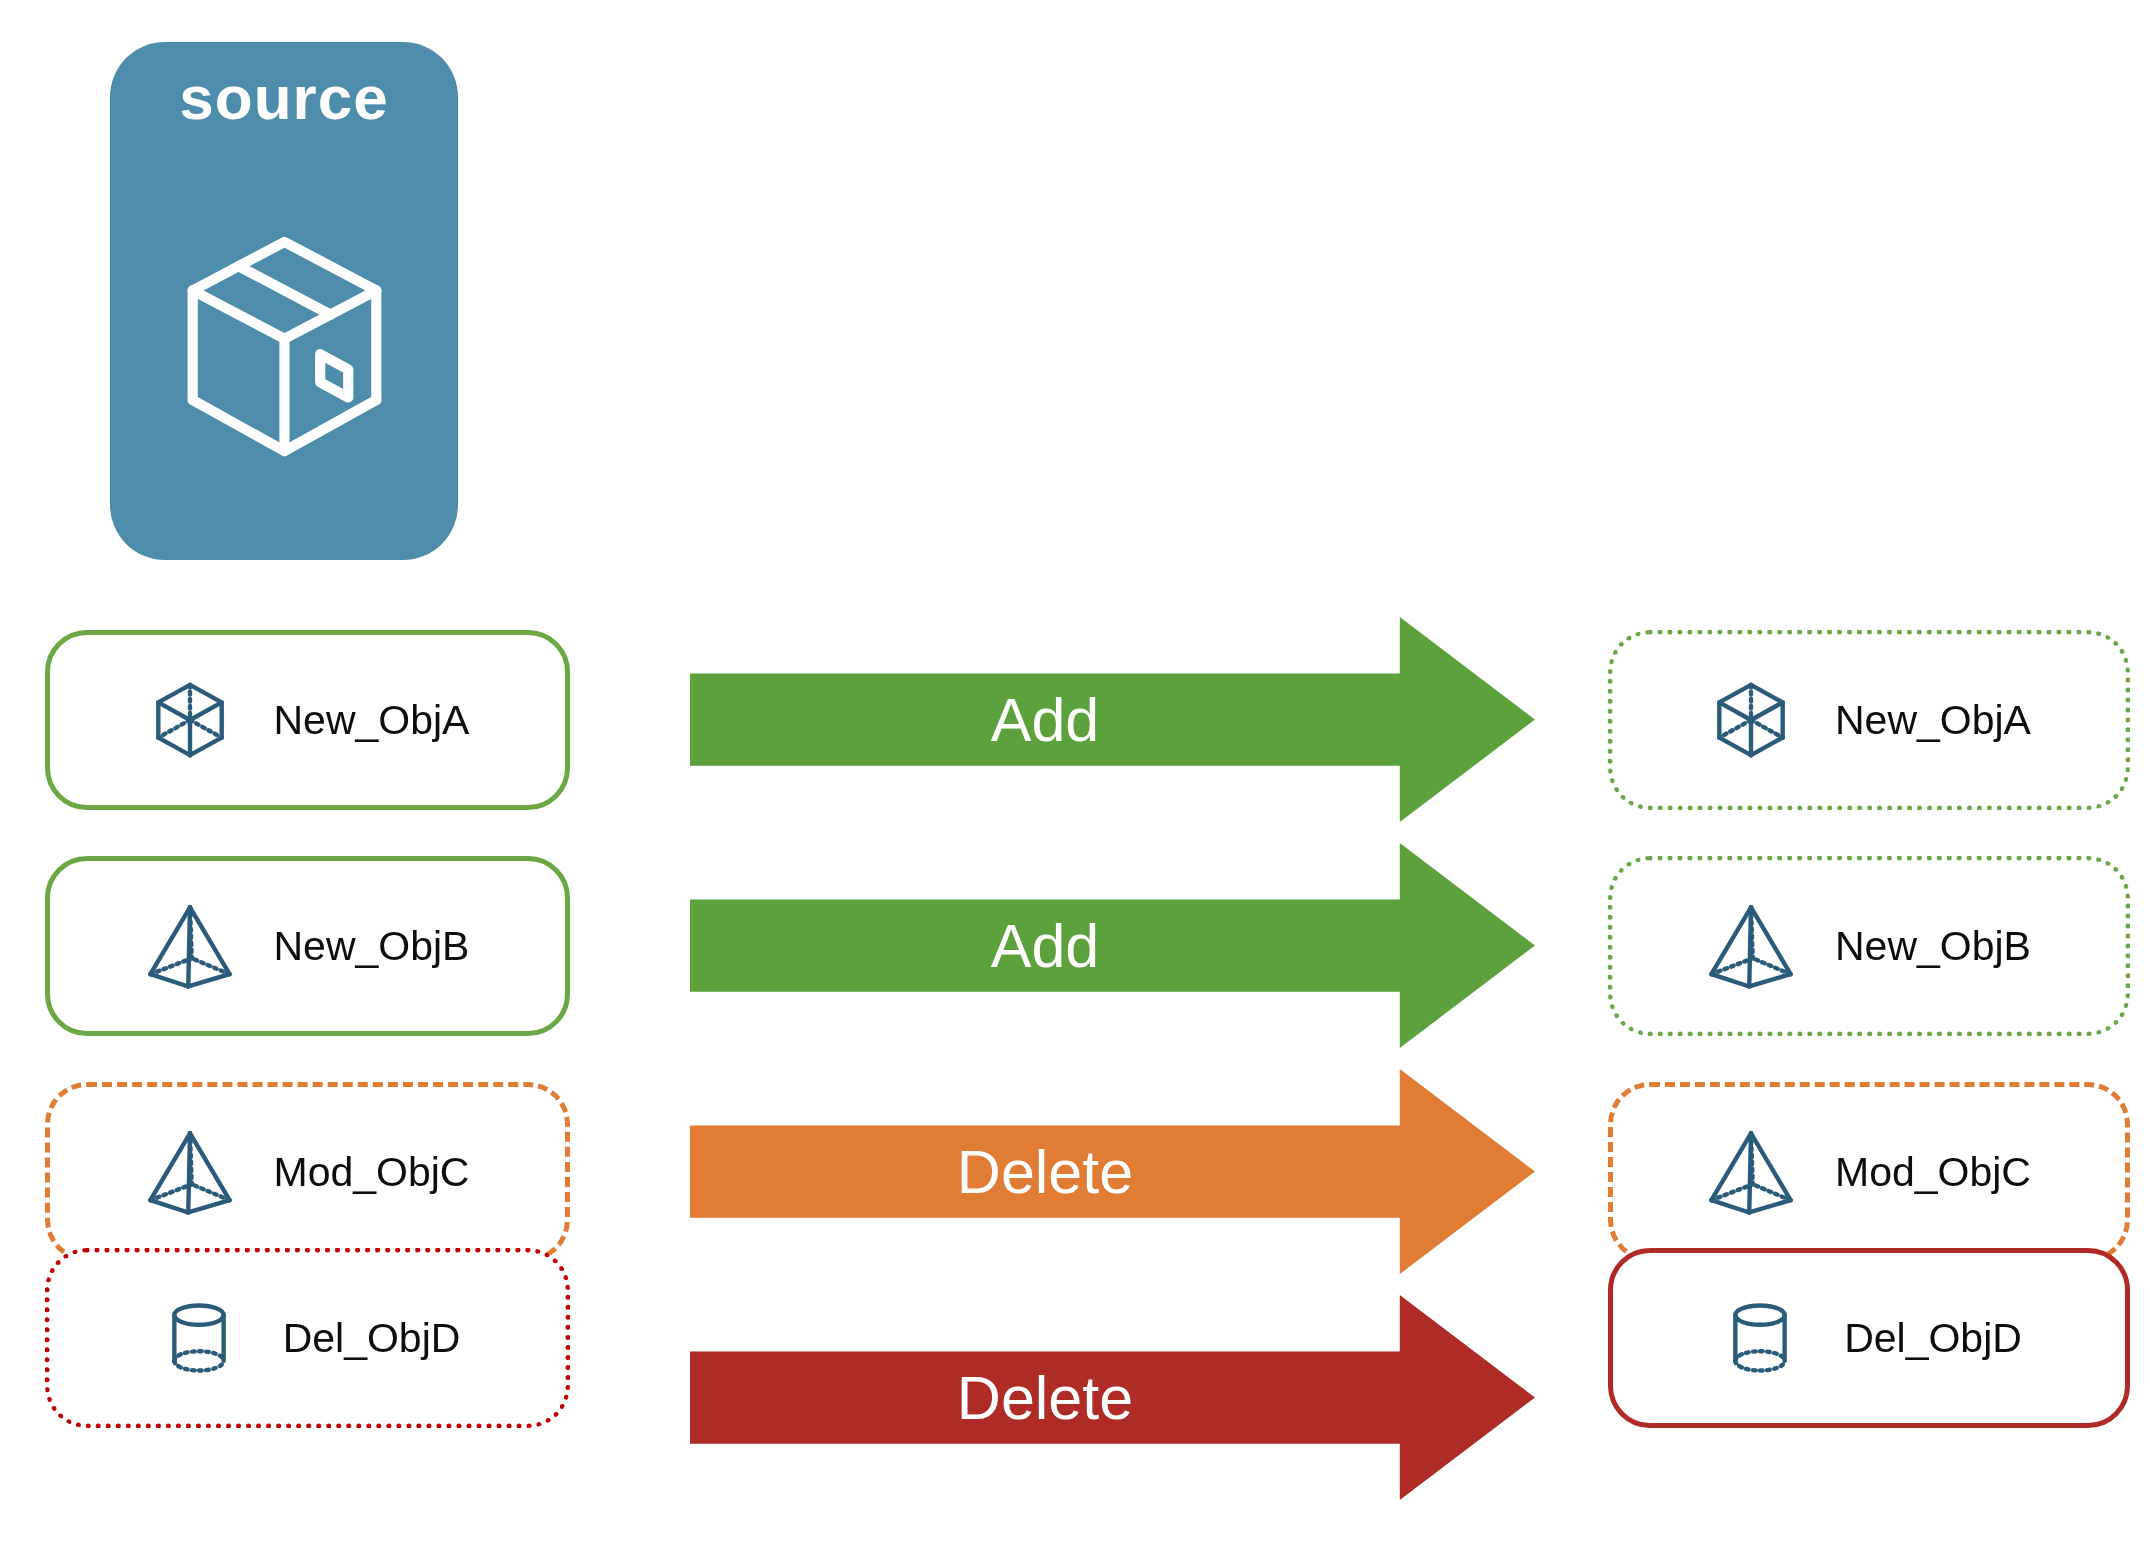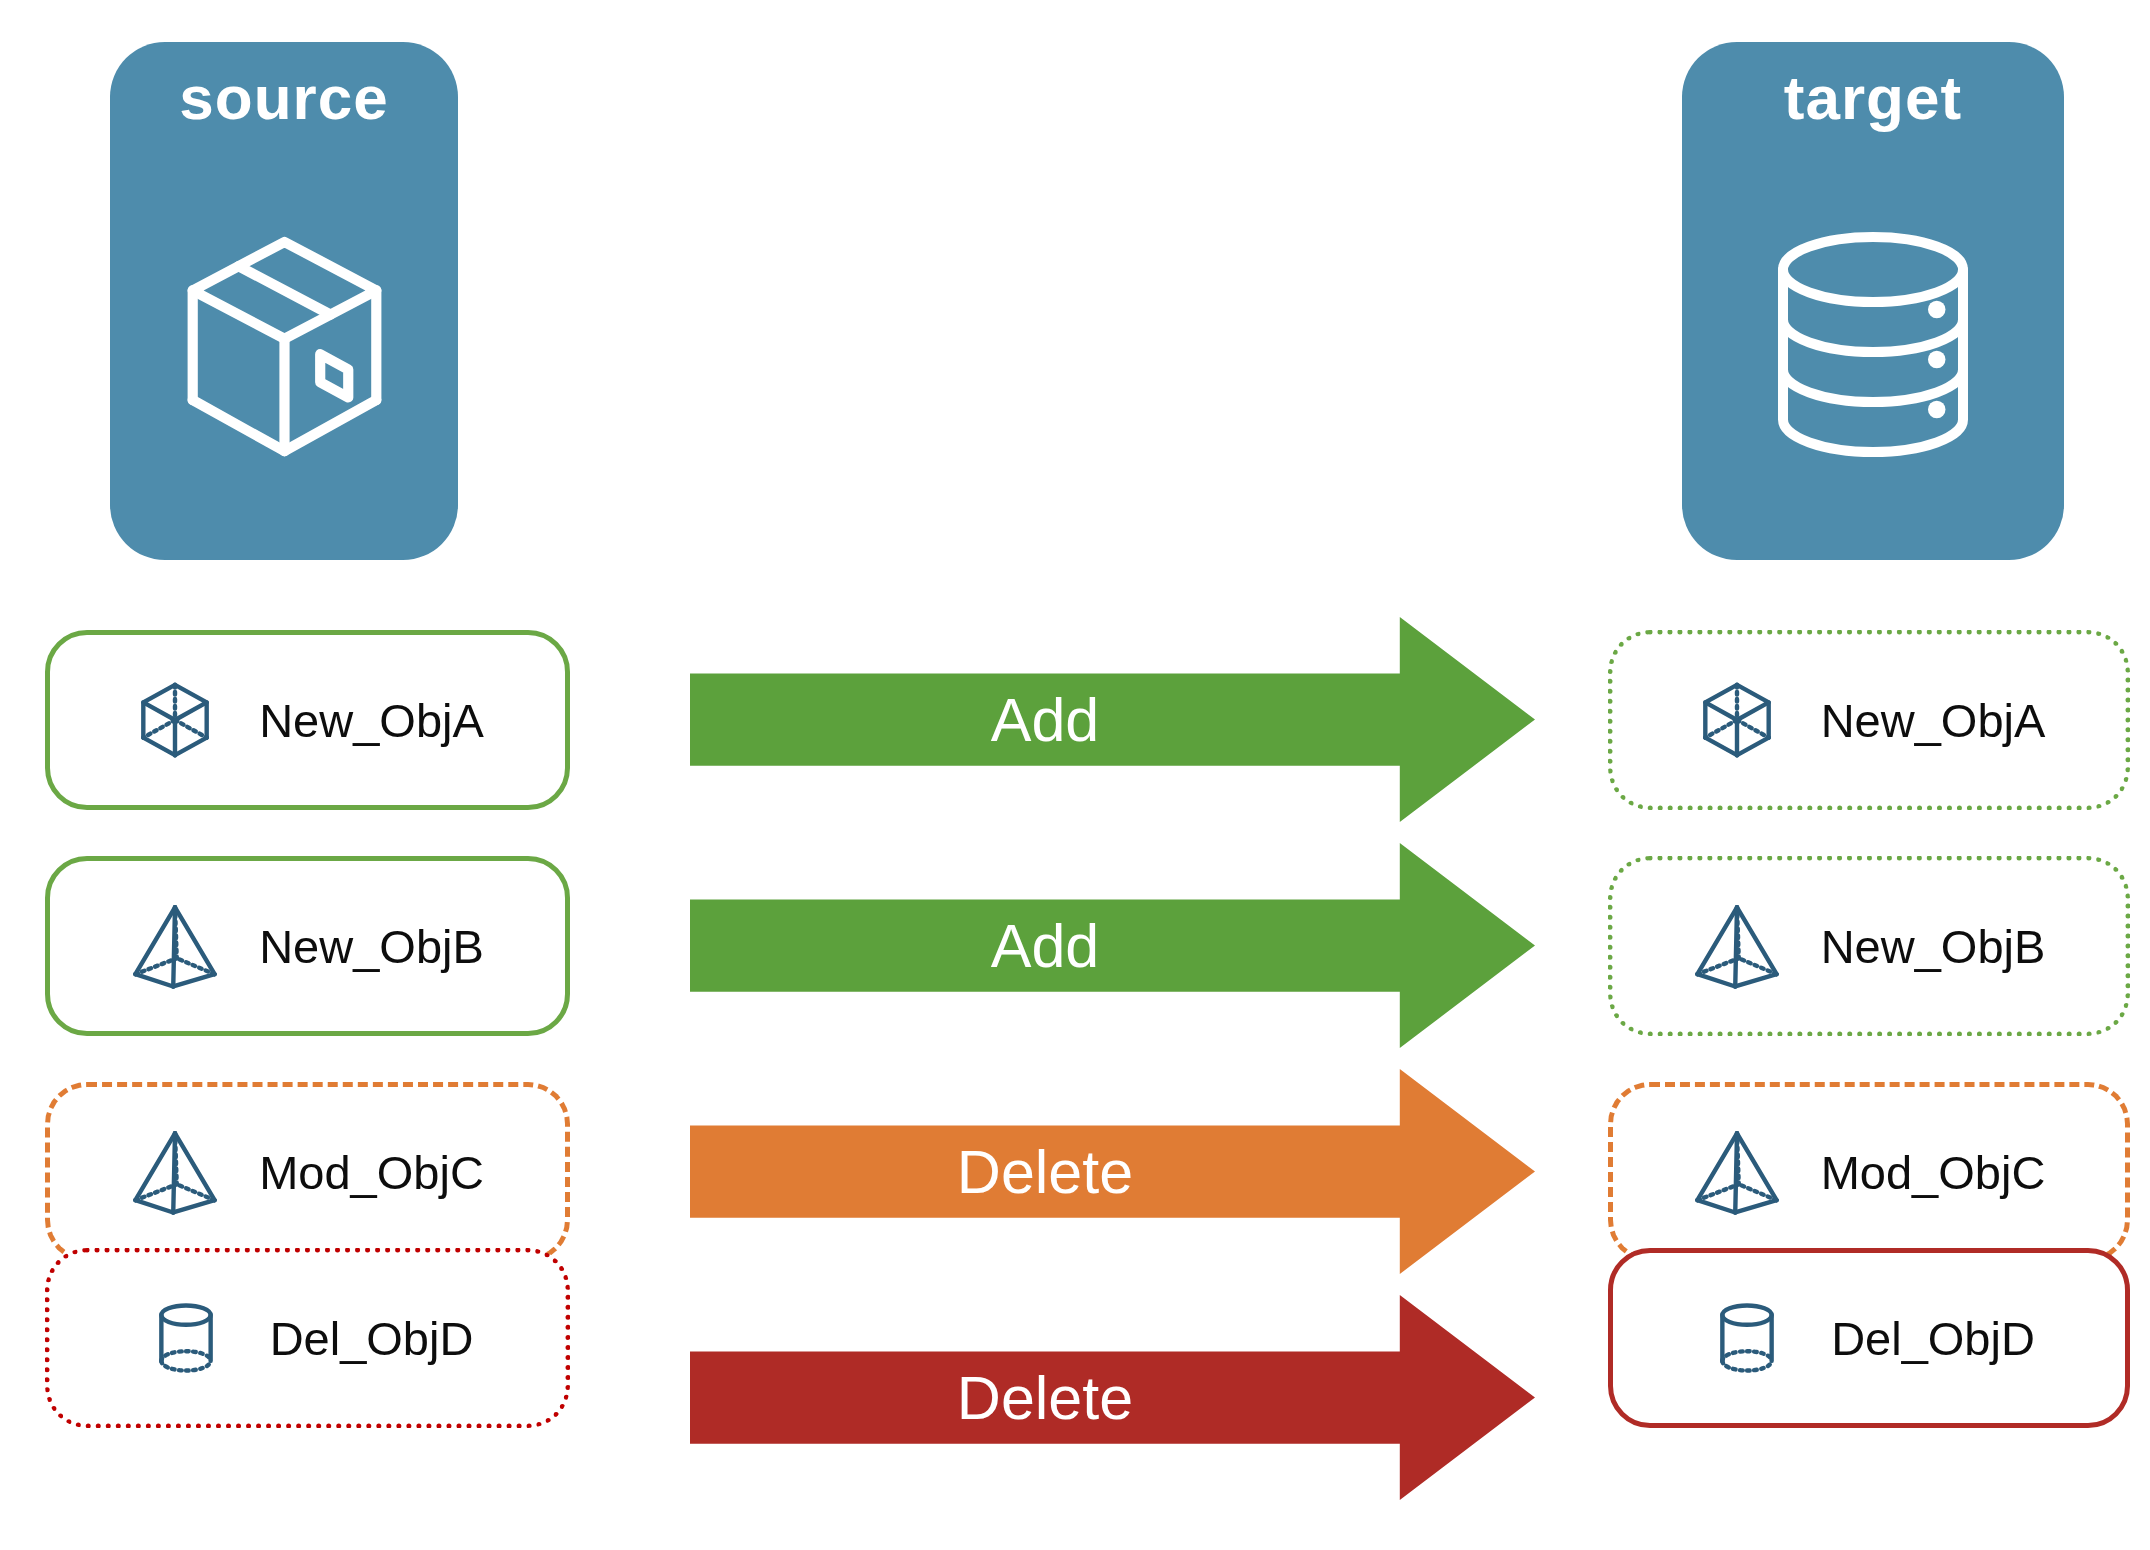--- a/index.html
+++ b/index.html
@@ -39,21 +39,21 @@
   .arrow-red    { background:#AF2B26; }
   #row-arrow-0 { top:617px; }
   #row-arrow-1 { top:843px; }
   #row-arrow-2 { top:1069px; }
   #row-arrow-3 { top:1295px; }
 
   
   .obj-box {
     position:absolute; height:180px; background:#fff; border-radius:42px;
     display:flex; align-items:center; justify-content:center; gap:40px;
-    font-size:47px; color:#0d0d0d; box-sizing:border-box;
+    font-size:41px; color:#0d0d0d; box-sizing:border-box;
   }
   .obj-left  { left:45px;   width:525px; }
   .obj-right { left:1608px; width:522px; }
   .row-0 { top:630px; } .row-1 { top:856px;justify-content:center; } .row-2 { top:1082px; } .row-3 { top:1248px; }
 
   .b-green-solid   { border:5px solid  #6BA845; }
   .b-green-dotted  { border:5px dotted #6BA845; }
   .b-orange-dashed { border:5px dashed #E07C34; }
   .b-red-dotted    { border:5px dotted #C00000; }
   .b-red-solid     { border:5px solid  #B02B26; }
@@ -79,34 +79,20 @@
         <line x1="172" y1="56" x2="172" y2="142"></line>
         <line x1="100" y1="94" x2="100" y2="182"></line>
         <line x1="28" y1="142" x2="100" y2="182"></line>
         <line x1="172" y1="142" x2="100" y2="182"></line>
         <polygon points="128,106 150,118 150,140 128,128"></polygon>
       </svg>
     </div>
   </div>
 
 
-  <div class="node" id="target-node">
-    <div class="title">target</div>
-    <div class="icon-wrap">
-      <svg class="white-icon" width="250" height="250" viewBox="0 0 200 200">
-        <ellipse cx="100" cy="38" rx="72" ry="26"></ellipse>
-        <path d="M28 38 L28 158 A72 26 0 0 0 172 158 L172 38"></path>
-        <path d="M28 78 A72 26 0 0 0 172 78"></path>
-        <path d="M28 118 A72 26 0 0 0 172 118"></path>
-        <circle cx="151" cy="70" r="7" fill="#ffffff" stroke="none"></circle>
-        <circle cx="151" cy="110" r="7" fill="#ffffff" stroke="none"></circle>
-        <circle cx="151" cy="150" r="7" fill="#ffffff" stroke="none"></circle>
-      </svg>
-    </div>
-  </div>
 
   <div class="obj-box obj-left row-0 b-green-solid">
     <span class="obj-icon">
       <svg class="stroke-icon" viewBox="0 0 100 100">
         <polygon points="50,10 86,30 50,50 14,30"></polygon>
         <line x1="14" y1="30" x2="14" y2="70"></line>
           <line x1="86" y1="30" x2="86" y2="70"></line>
         <line x1="50" y1="50" x2="50" y2="90"></line>
         <line x1="14" y1="70" x2="50" y2="90"></line>
           <line x1="86" y1="70" x2="50" y2="90"></line>

